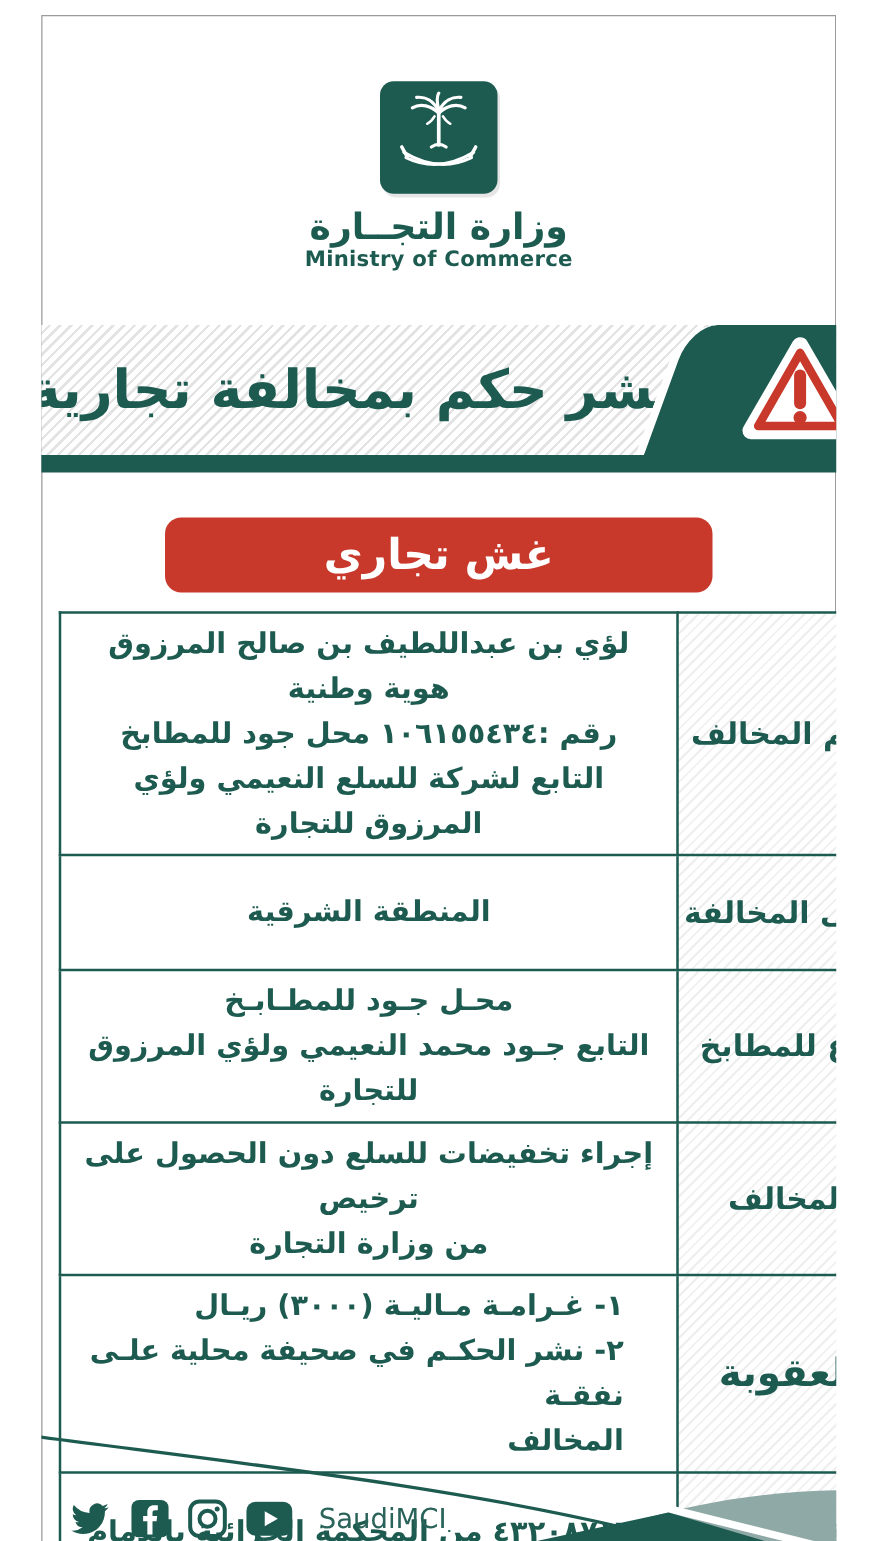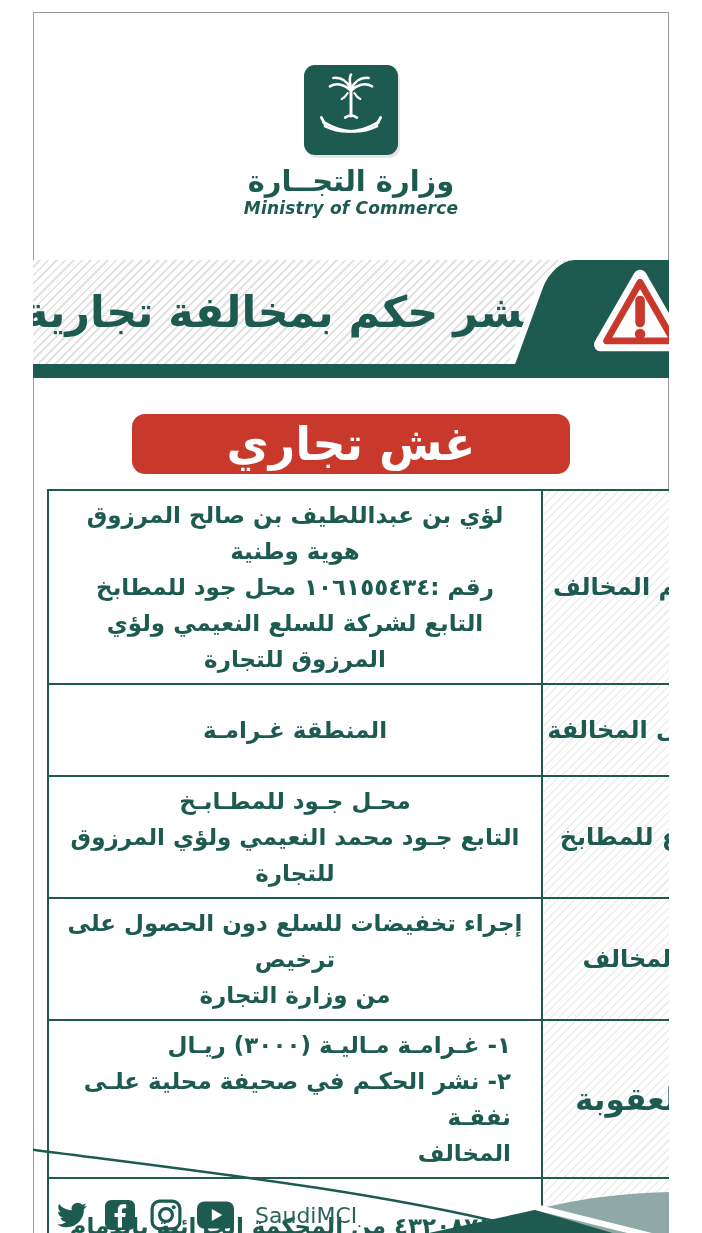--- a/index.html
+++ b/index.html
@@ -14,21 +14,21 @@
     overflow:hidden;box-shadow:inset 0 0 0 1px #9b9b9b;
   }
   
   .logo-block{position:absolute;top:0;left:0;right:0;text-align:center;}
   .emblem{
     width:94px;height:90px;background:var(--green);border-radius:11px;
     margin:53px auto 0 auto;display:flex;align-items:center;justify-content:center;
     box-shadow:2px 3px 0 rgba(0,0,0,0.10);
   }
   .ministry-ar{margin-top:9px;font-size:29px;font-weight:bold;color:var(--green);direction:rtl;}
-  .ministry-en{margin-top:0px;font-size:17px;font-weight:bold;color:var(--green);letter-spacing:.2px;font-style:italic;}
+  .ministry-en{margin-top:0px;font-size:17px;font-weight:bold;color:var(--green);letter-spacing:.2px;}
   
   .banner{
     position:absolute;top:248px;left:0;width:702px;height:104px;overflow:hidden;
     background:repeating-linear-gradient(135deg,#ffffff 0px,#ffffff 4px,#e3e3e3 4px,#e3e3e3 6px);
   }
   .banner-title{
     position:absolute;left:45px;right:250px;top:0;bottom:0;
     display:flex;align-items:center;justify-content:center;
     font-size:43px;font-weight:bold;color:var(--green);direction:rtl;white-space:nowrap;
   }
@@ -40,40 +40,40 @@
   .warning-wrap{
     position:absolute;top:7px;left:58px;width:96px;height:90px;
     transform:skewX(20deg);
   }
   .green-bar{position:absolute;top:352px;left:0;width:702px;height:14px;background:var(--green);}
   
   .badge{
     position:absolute;top:402px;left:50%;transform:translateX(-50%);
     width:438px;height:60px;background:var(--red);border-radius:13px;
     display:flex;align-items:center;justify-content:center;
-    color:#fff;font-size:46px;font-weight:bold;direction:rtl;
+    color:#fff;font-size:34px;font-weight:bold;direction:rtl;
   }
   
   table.vio{
     position:absolute;top:477px;left:14px;width:674px;
     border-collapse:collapse;direction:rtl;table-layout:fixed;
   }
   table.vio td{border:2px solid var(--green);color:var(--green);font-weight:bold;vertical-align:middle;}
   td.label-cell{
     width:172px;text-align:center;font-size:24px;padding:4px 2px;
     background:repeating-linear-gradient(135deg,#ffffff 0px,#ffffff 4.5px,#ededed 4.5px,#ededed 6px);
   }
   td.value-cell{
     text-align:center;font-size:23px;line-height:36px;padding:6px 18px;
     white-space:pre-line;direction:rtl;
   }
   tr.r0{height:120px;} tr.r1{height:92px;} tr.r2{height:98px;}
   tr.r3{height:98px;} tr.r4{height:132px;} tr.r5{height:95px;}
   tr.r4 td.label-cell{font-size:31px;}
-  tr.r4 td.value-cell{text-align:right;padding-right:30px;}
+  tr.r4 td.value-cell{text-align:right;padding-right:42px;}
   
   .footer{position:absolute;left:0;bottom:0;width:702px;height:103px;}
   .footer svg.curves{position:absolute;left:0;top:0;width:702px;height:103px;}
   .social-row{position:absolute;left:21px;bottom:14px;display:flex;align-items:center;gap:15px;}
   .social-row .icn{display:block;}
   .handle{font-size:22px;color:#2a635a;margin-left:6px;}
   .site{
     position:absolute;right:30px;bottom:9px;color:#ffffff;font-size:20px;z-index:3;
   }
 </style>
@@ -126,21 +126,21 @@
   <table class="vio" dir="rtl">
     <tbody>
       <tr class="r0">
         <td class="label-cell">اسم المخالف</td>
         <td class="value-cell">لؤي بن عبداللطيف بن صالح المرزوق هوية وطنية
 رقم :١٠٦١٥٥٤٣٤  محل جود للمطابخ
 التابع لشركة للسلع النعيمي ولؤي المرزوق للتجارة</td>
       </tr>
       <tr class="r1">
         <td class="label-cell">علـى المخالفة</td>
-        <td class="value-cell">المنطقة غـرامـة</td>
+        <td class="value-cell">المنطقة الشرقية</td>
       </tr>
       <tr class="r2">
         <td class="label-cell">نوع للمطابخ</td>
         <td class="value-cell">محـل جـود للمطـابـخ
 التابع جـود محمد النعيمي ولؤي المرزوق للتجارة</td>
       </tr>
       <tr class="r3">
         <td class="label-cell">المخالف</td>
         <td class="value-cell">إجراء تخفيضات للسلع دون الحصول على ترخيص
 من وزارة التجارة</td>

